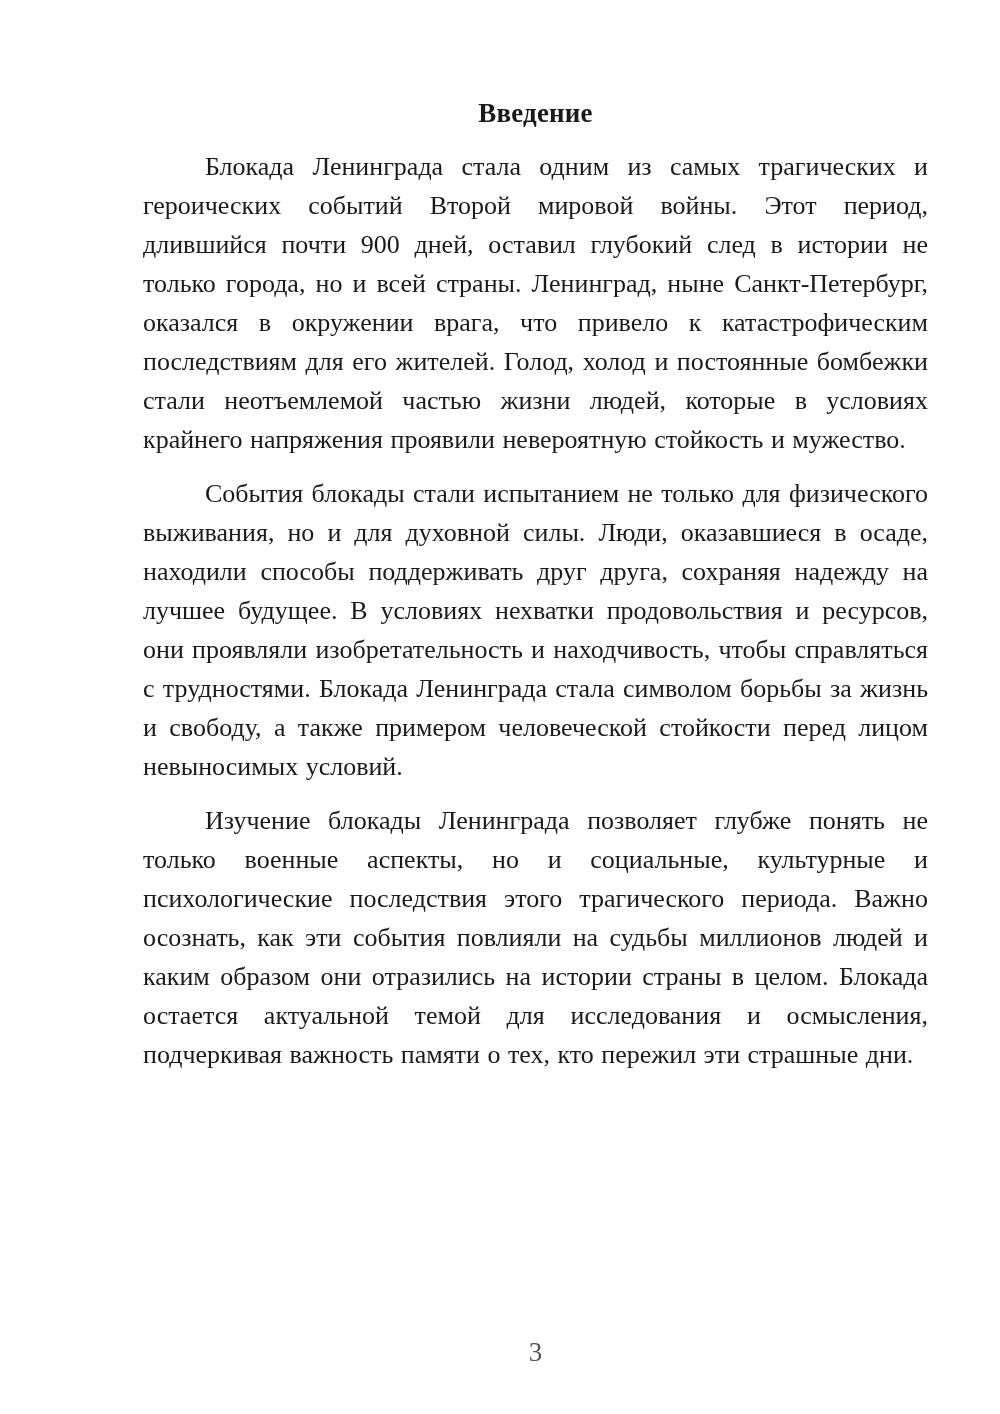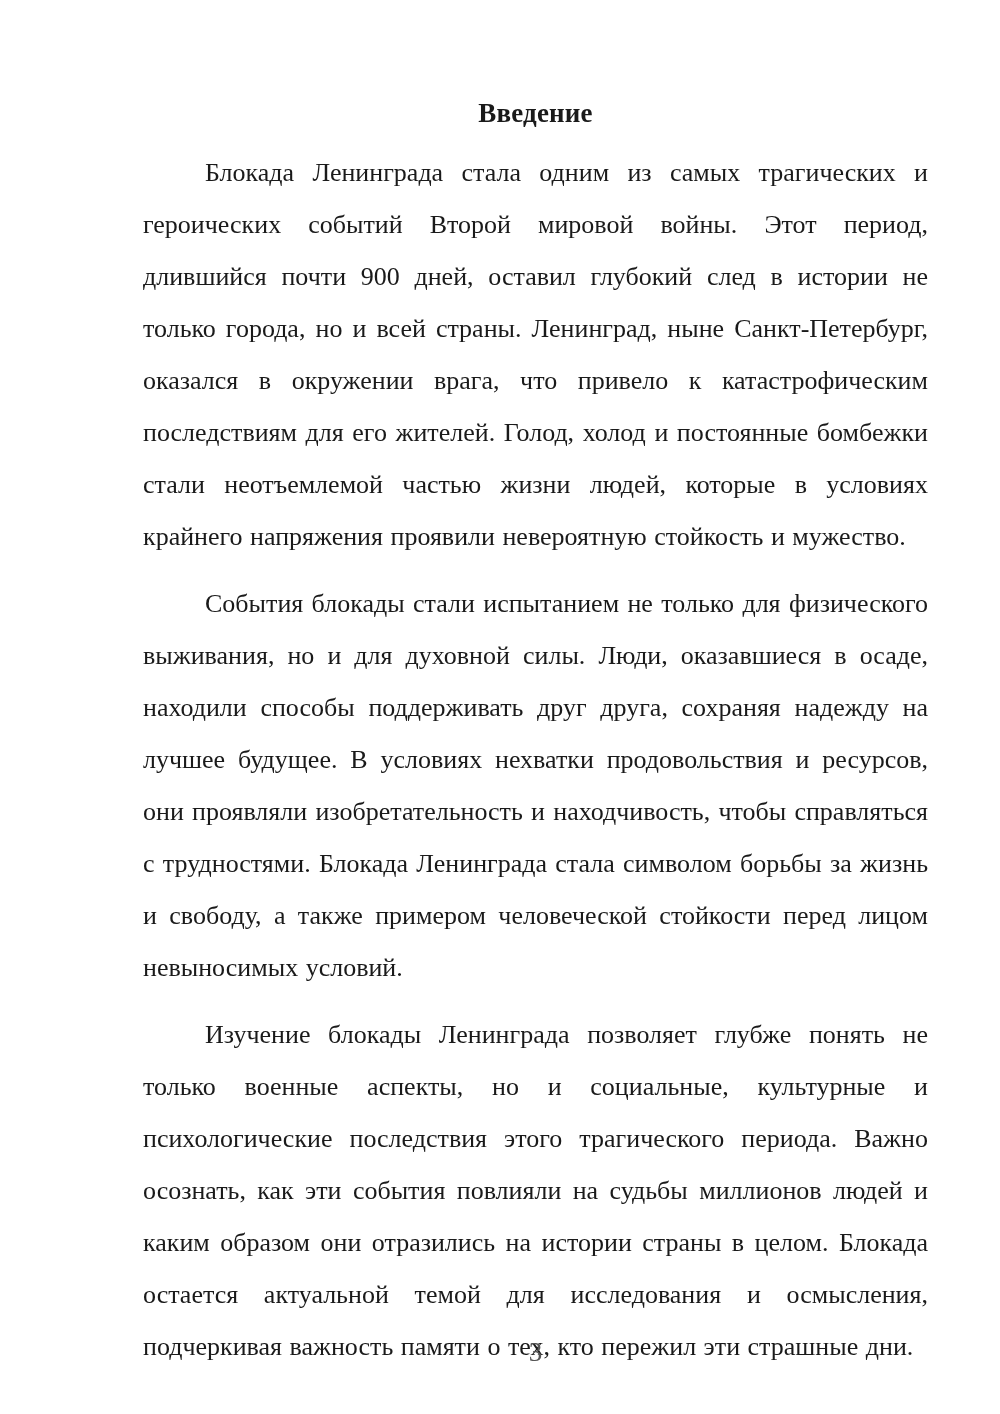--- a/index.html
+++ b/index.html
@@ -27,21 +27,21 @@
   .doc-title {
     font-size: 27px;
     line-height: 39px;
     font-weight: bold;
     text-align: center;
     margin: 0 0 14px 0;
     letter-spacing: 0.2px;
   }
   .doc-paragraph {
     font-size: 26px;
-    line-height: 52px;
+    line-height: 39px;
     text-align: justify;
     text-indent: 62px;
     margin: 0 0 15px 0;
     word-spacing: 1px;
   }
   .page-number {
     position: absolute;
     top: 1328px;
     left: 143px;
     right: 72px;

